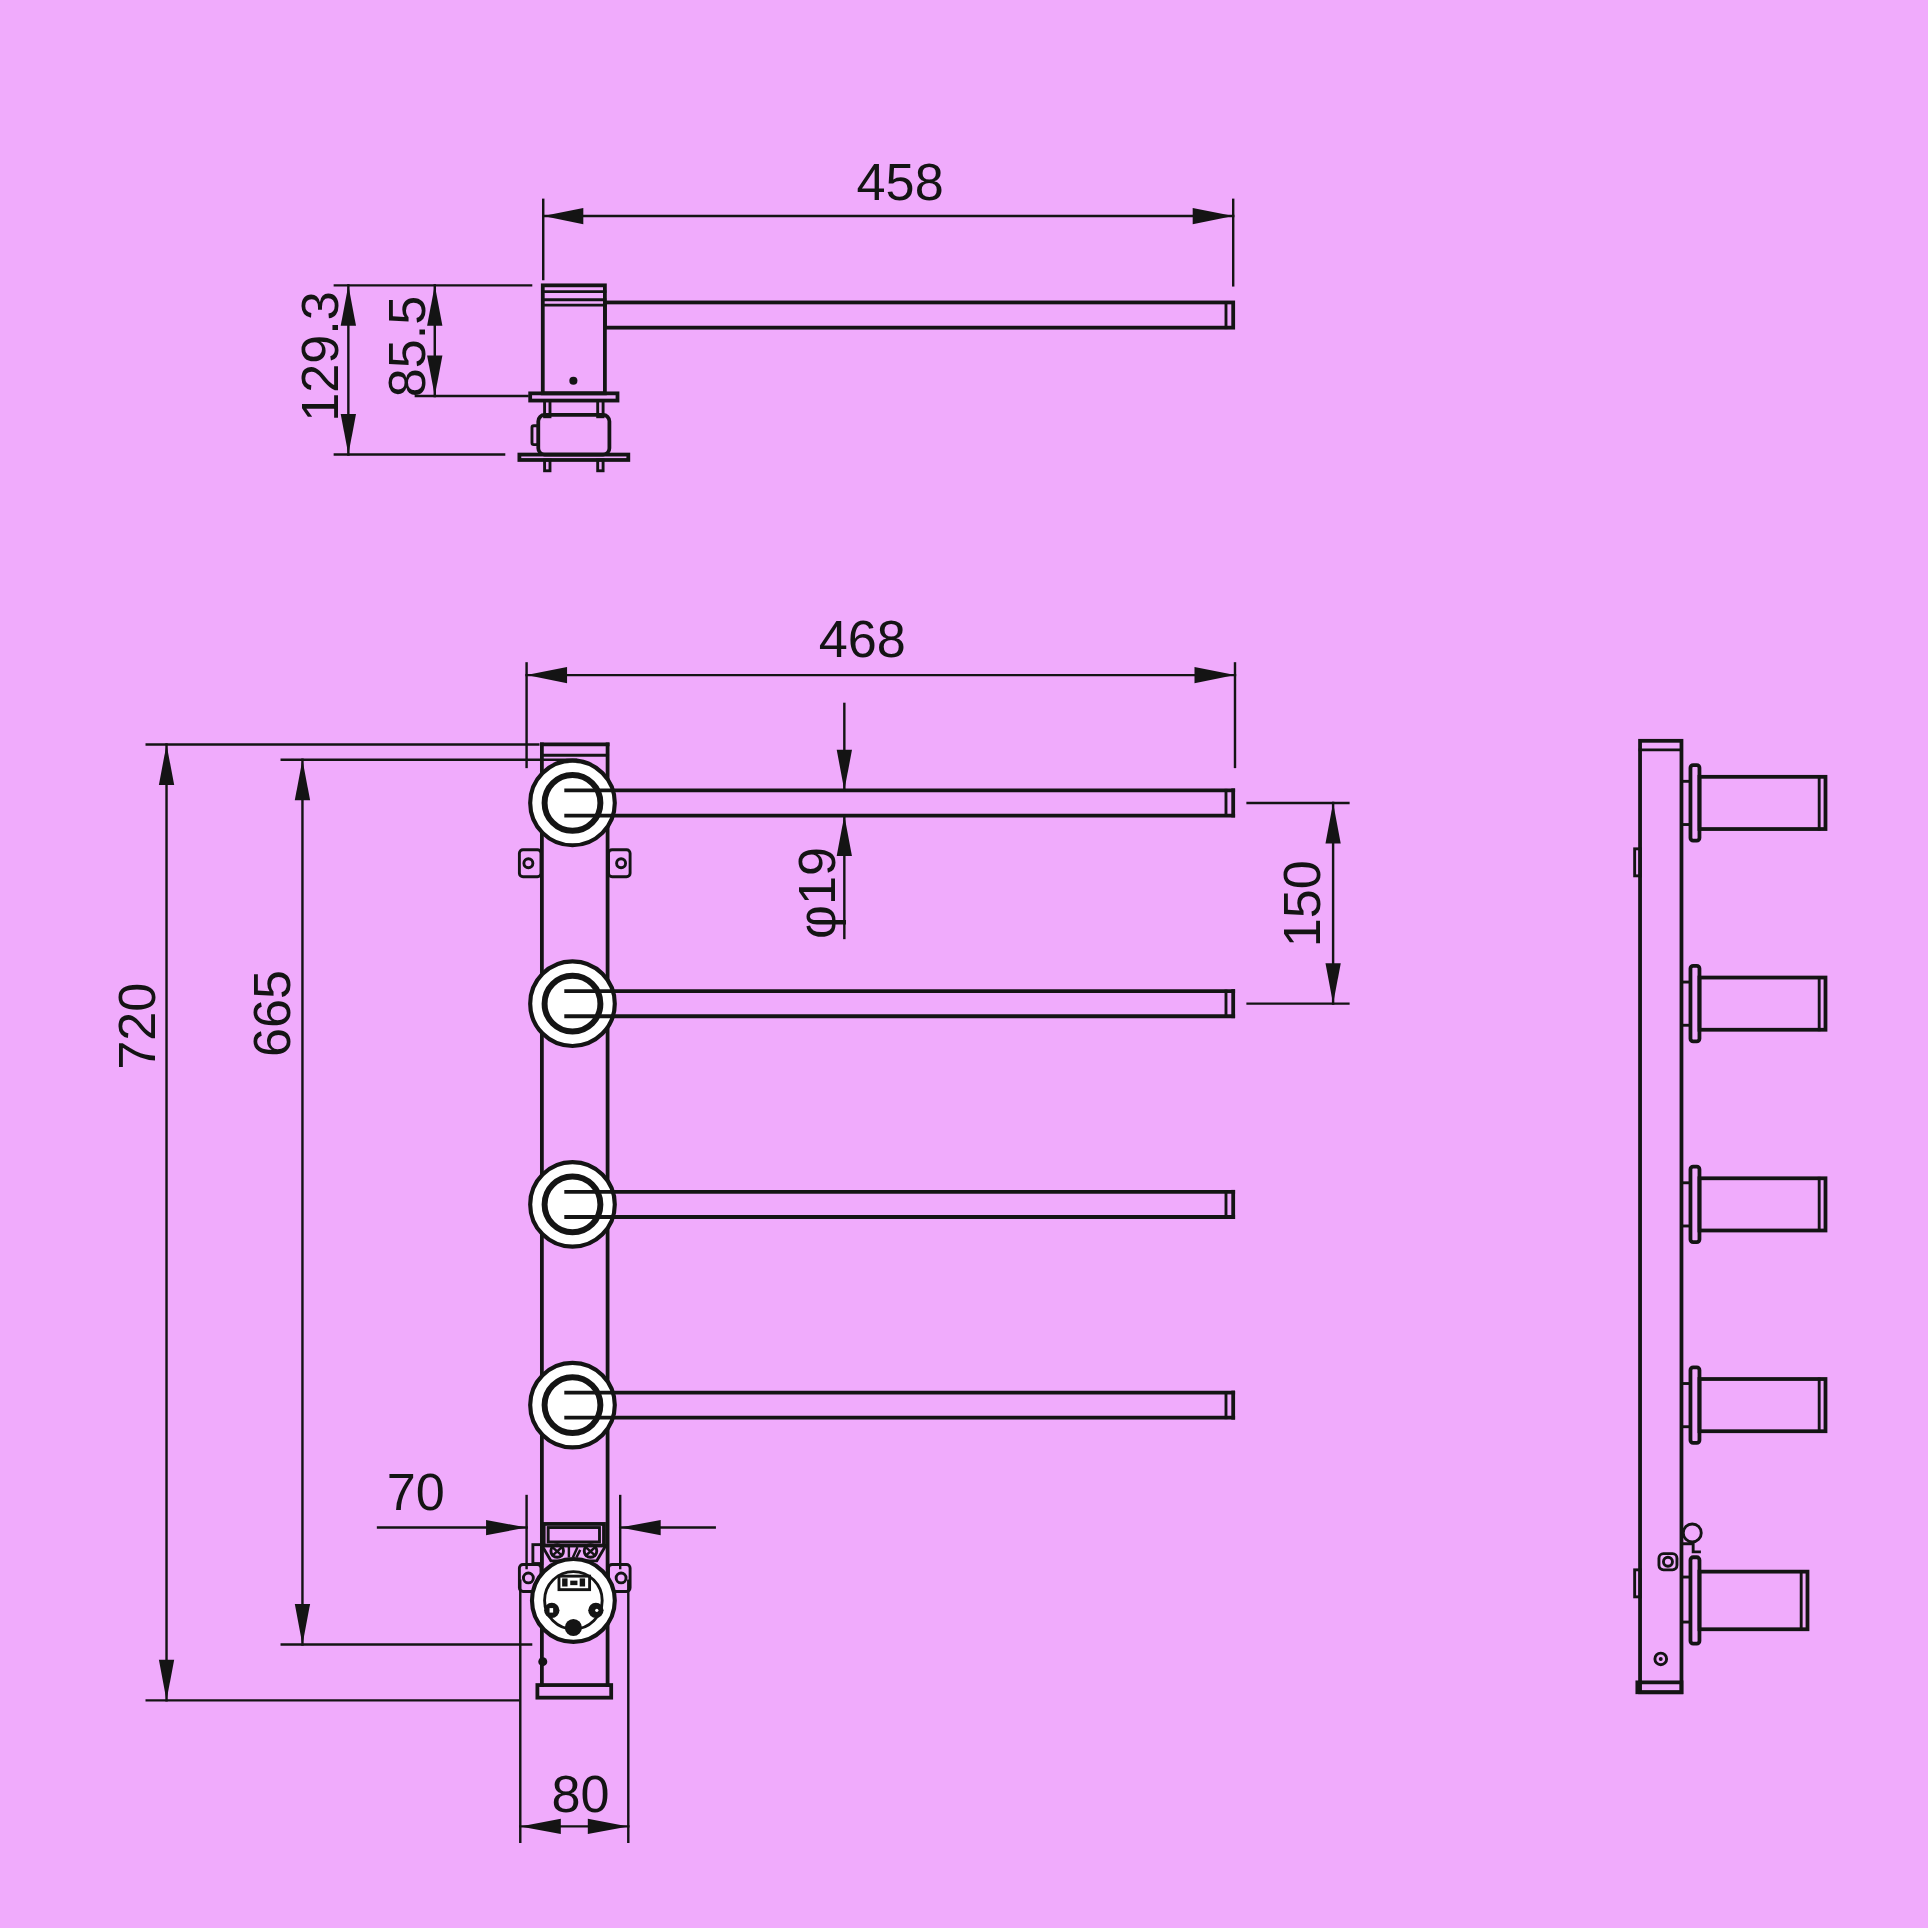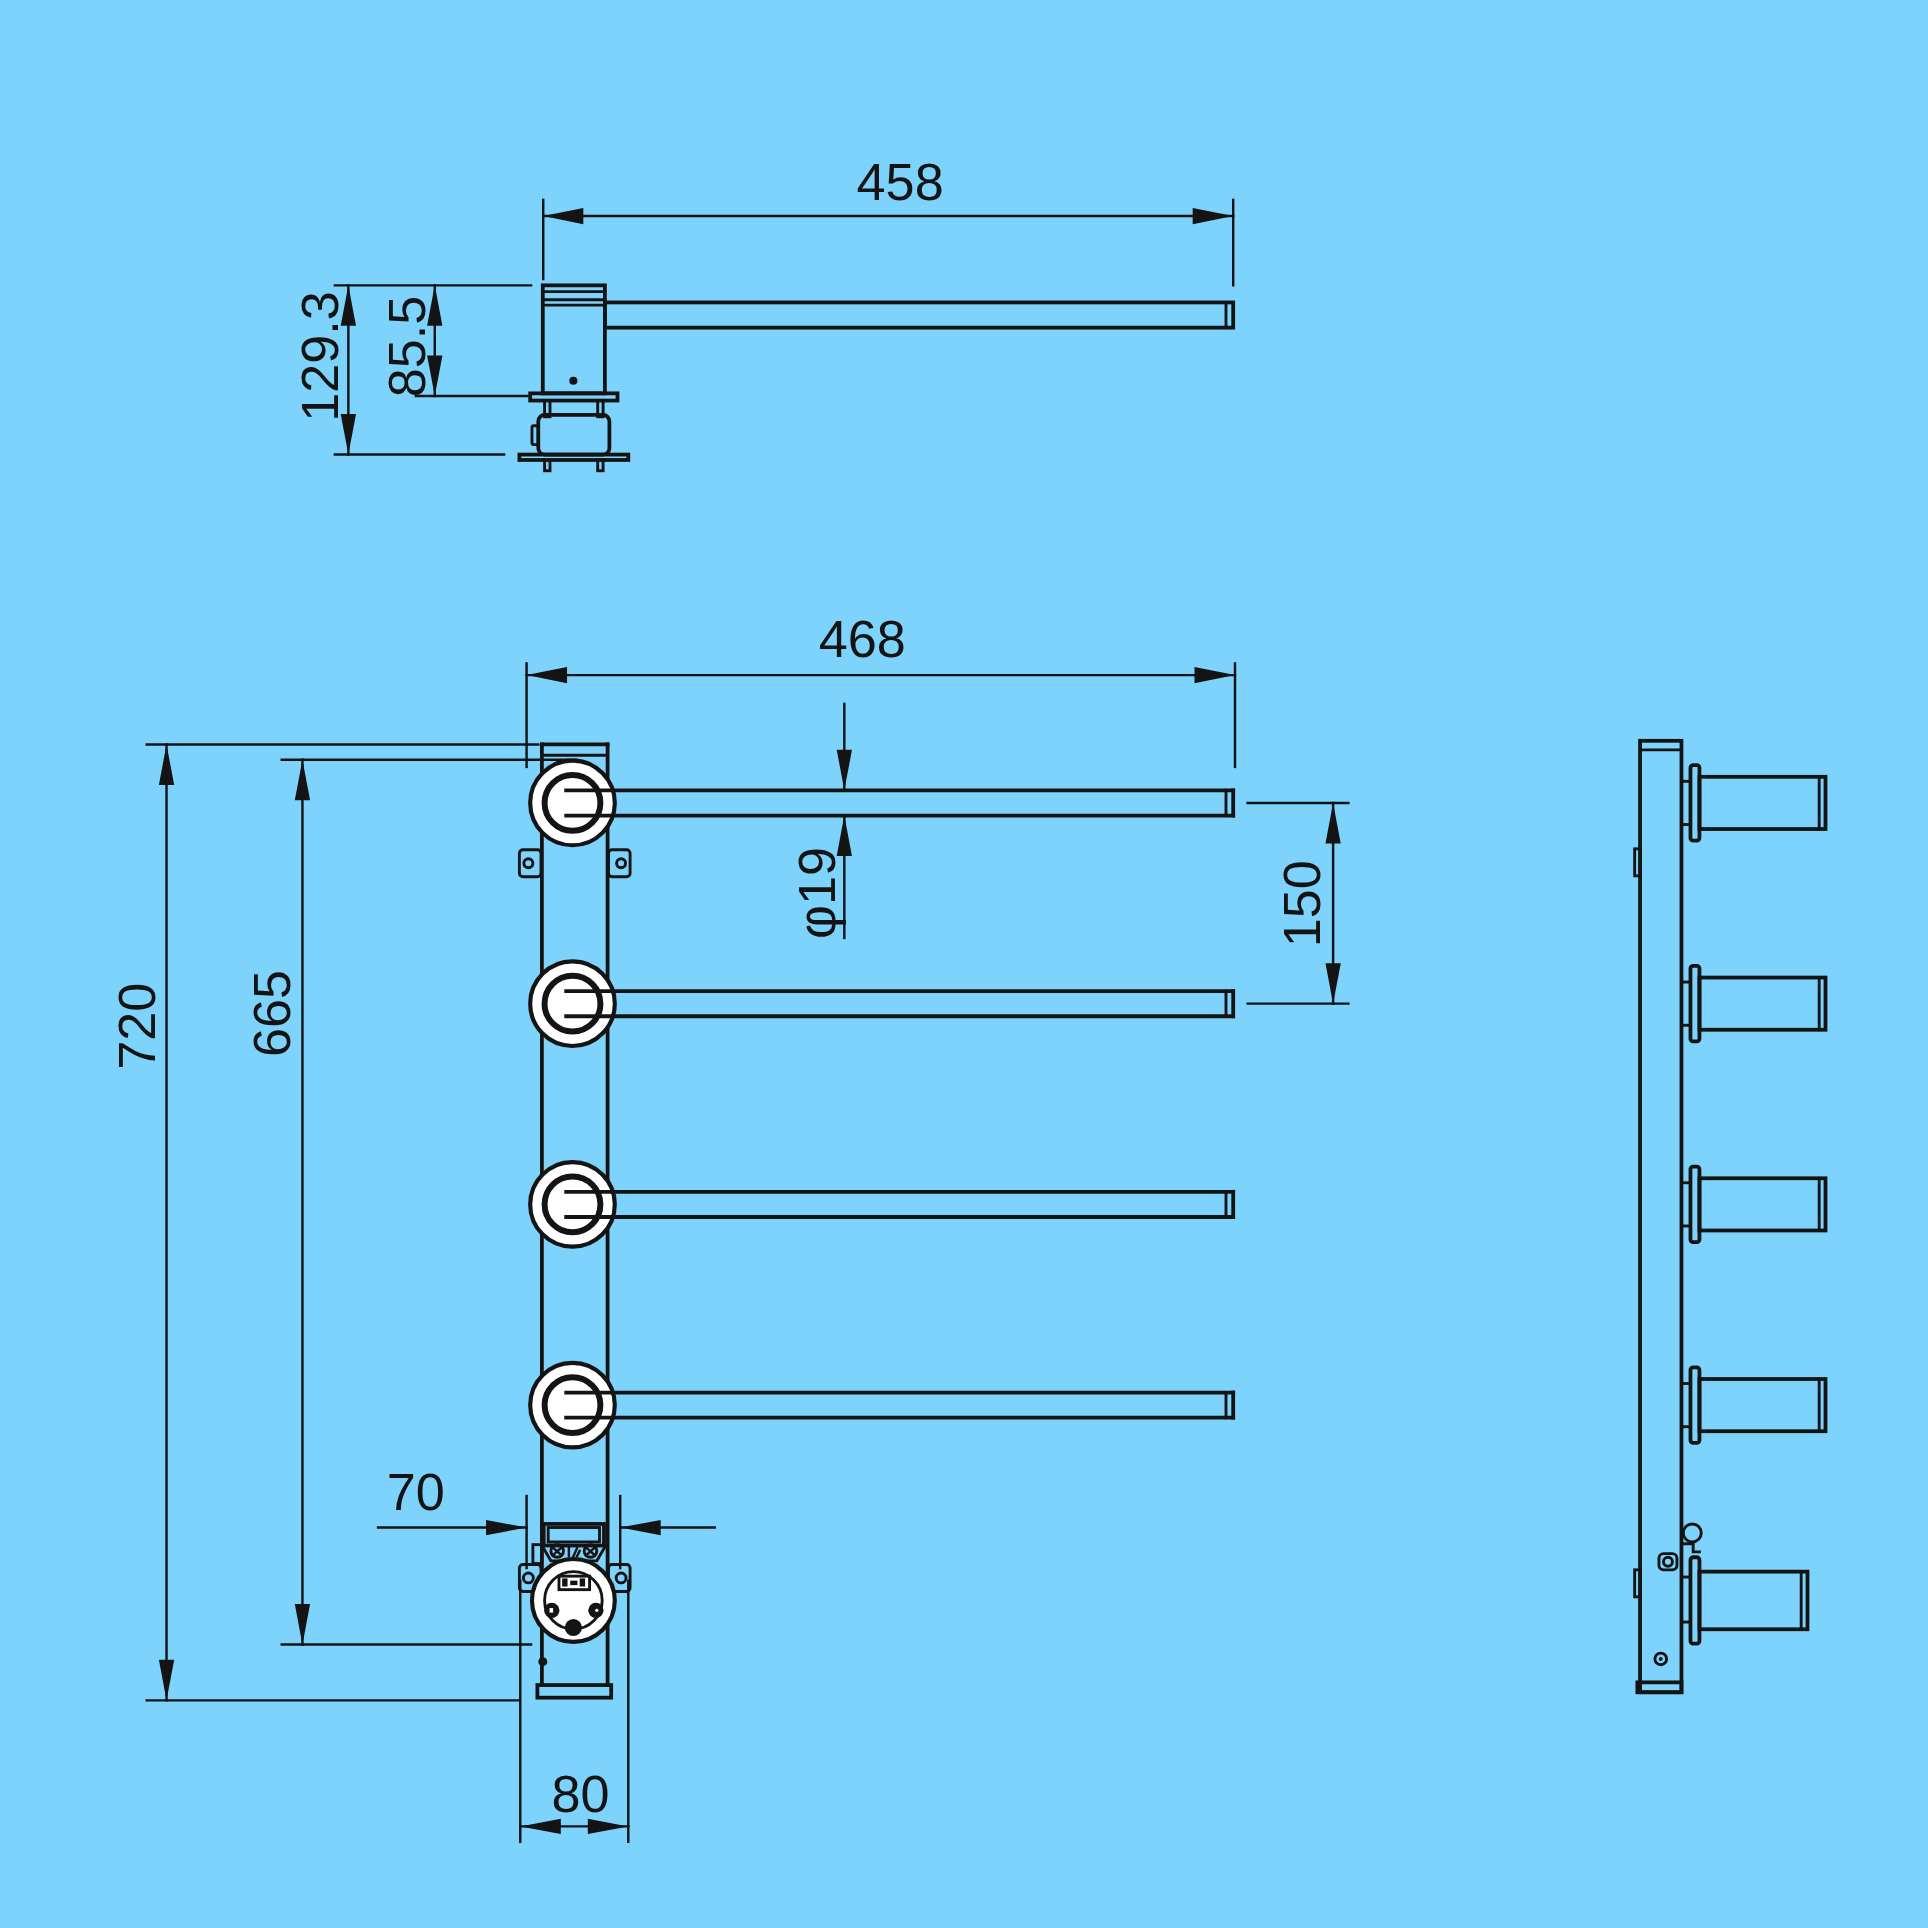--- a/index.html
+++ b/index.html
@@ -1,16 +1,16 @@
 <!DOCTYPE html>
 <html style="font-size:14.4px"><head>
 <meta charset="utf-8">
 <style>
   html,body{margin:0;padding:0;background:#ffffff;}
-  .stage{width:1929px;height:1929px;background:#7dd3fc;position:relative;}
+  .stage{width:1929px;height:1929px;background:#f0abfc;position:relative;}
   svg{display:block;}
   .ln{stroke:#141414;fill:none;stroke-width:4.2;stroke-linecap:square;}
   .md{stroke:#141414;fill:none;stroke-width:3.2;stroke-linecap:square;}
   .thin{stroke:#141414;fill:none;stroke-width:2.7;stroke-linecap:square;}
   .hub-outer{stroke:#141414;fill:#ffffff;stroke-width:4.6;}
   .hub-inner{stroke:#141414;fill:#ffffff;stroke-width:6.6;}
   .arrow{fill:#141414;stroke:none;}
   .solid{fill:#141414;stroke:none;}
   .whitefill{fill:#ffffff;}
   .dim-text{font-family:"Liberation Sans","DejaVu Sans",sans-serif;font-size:58px;fill:#141414;}

